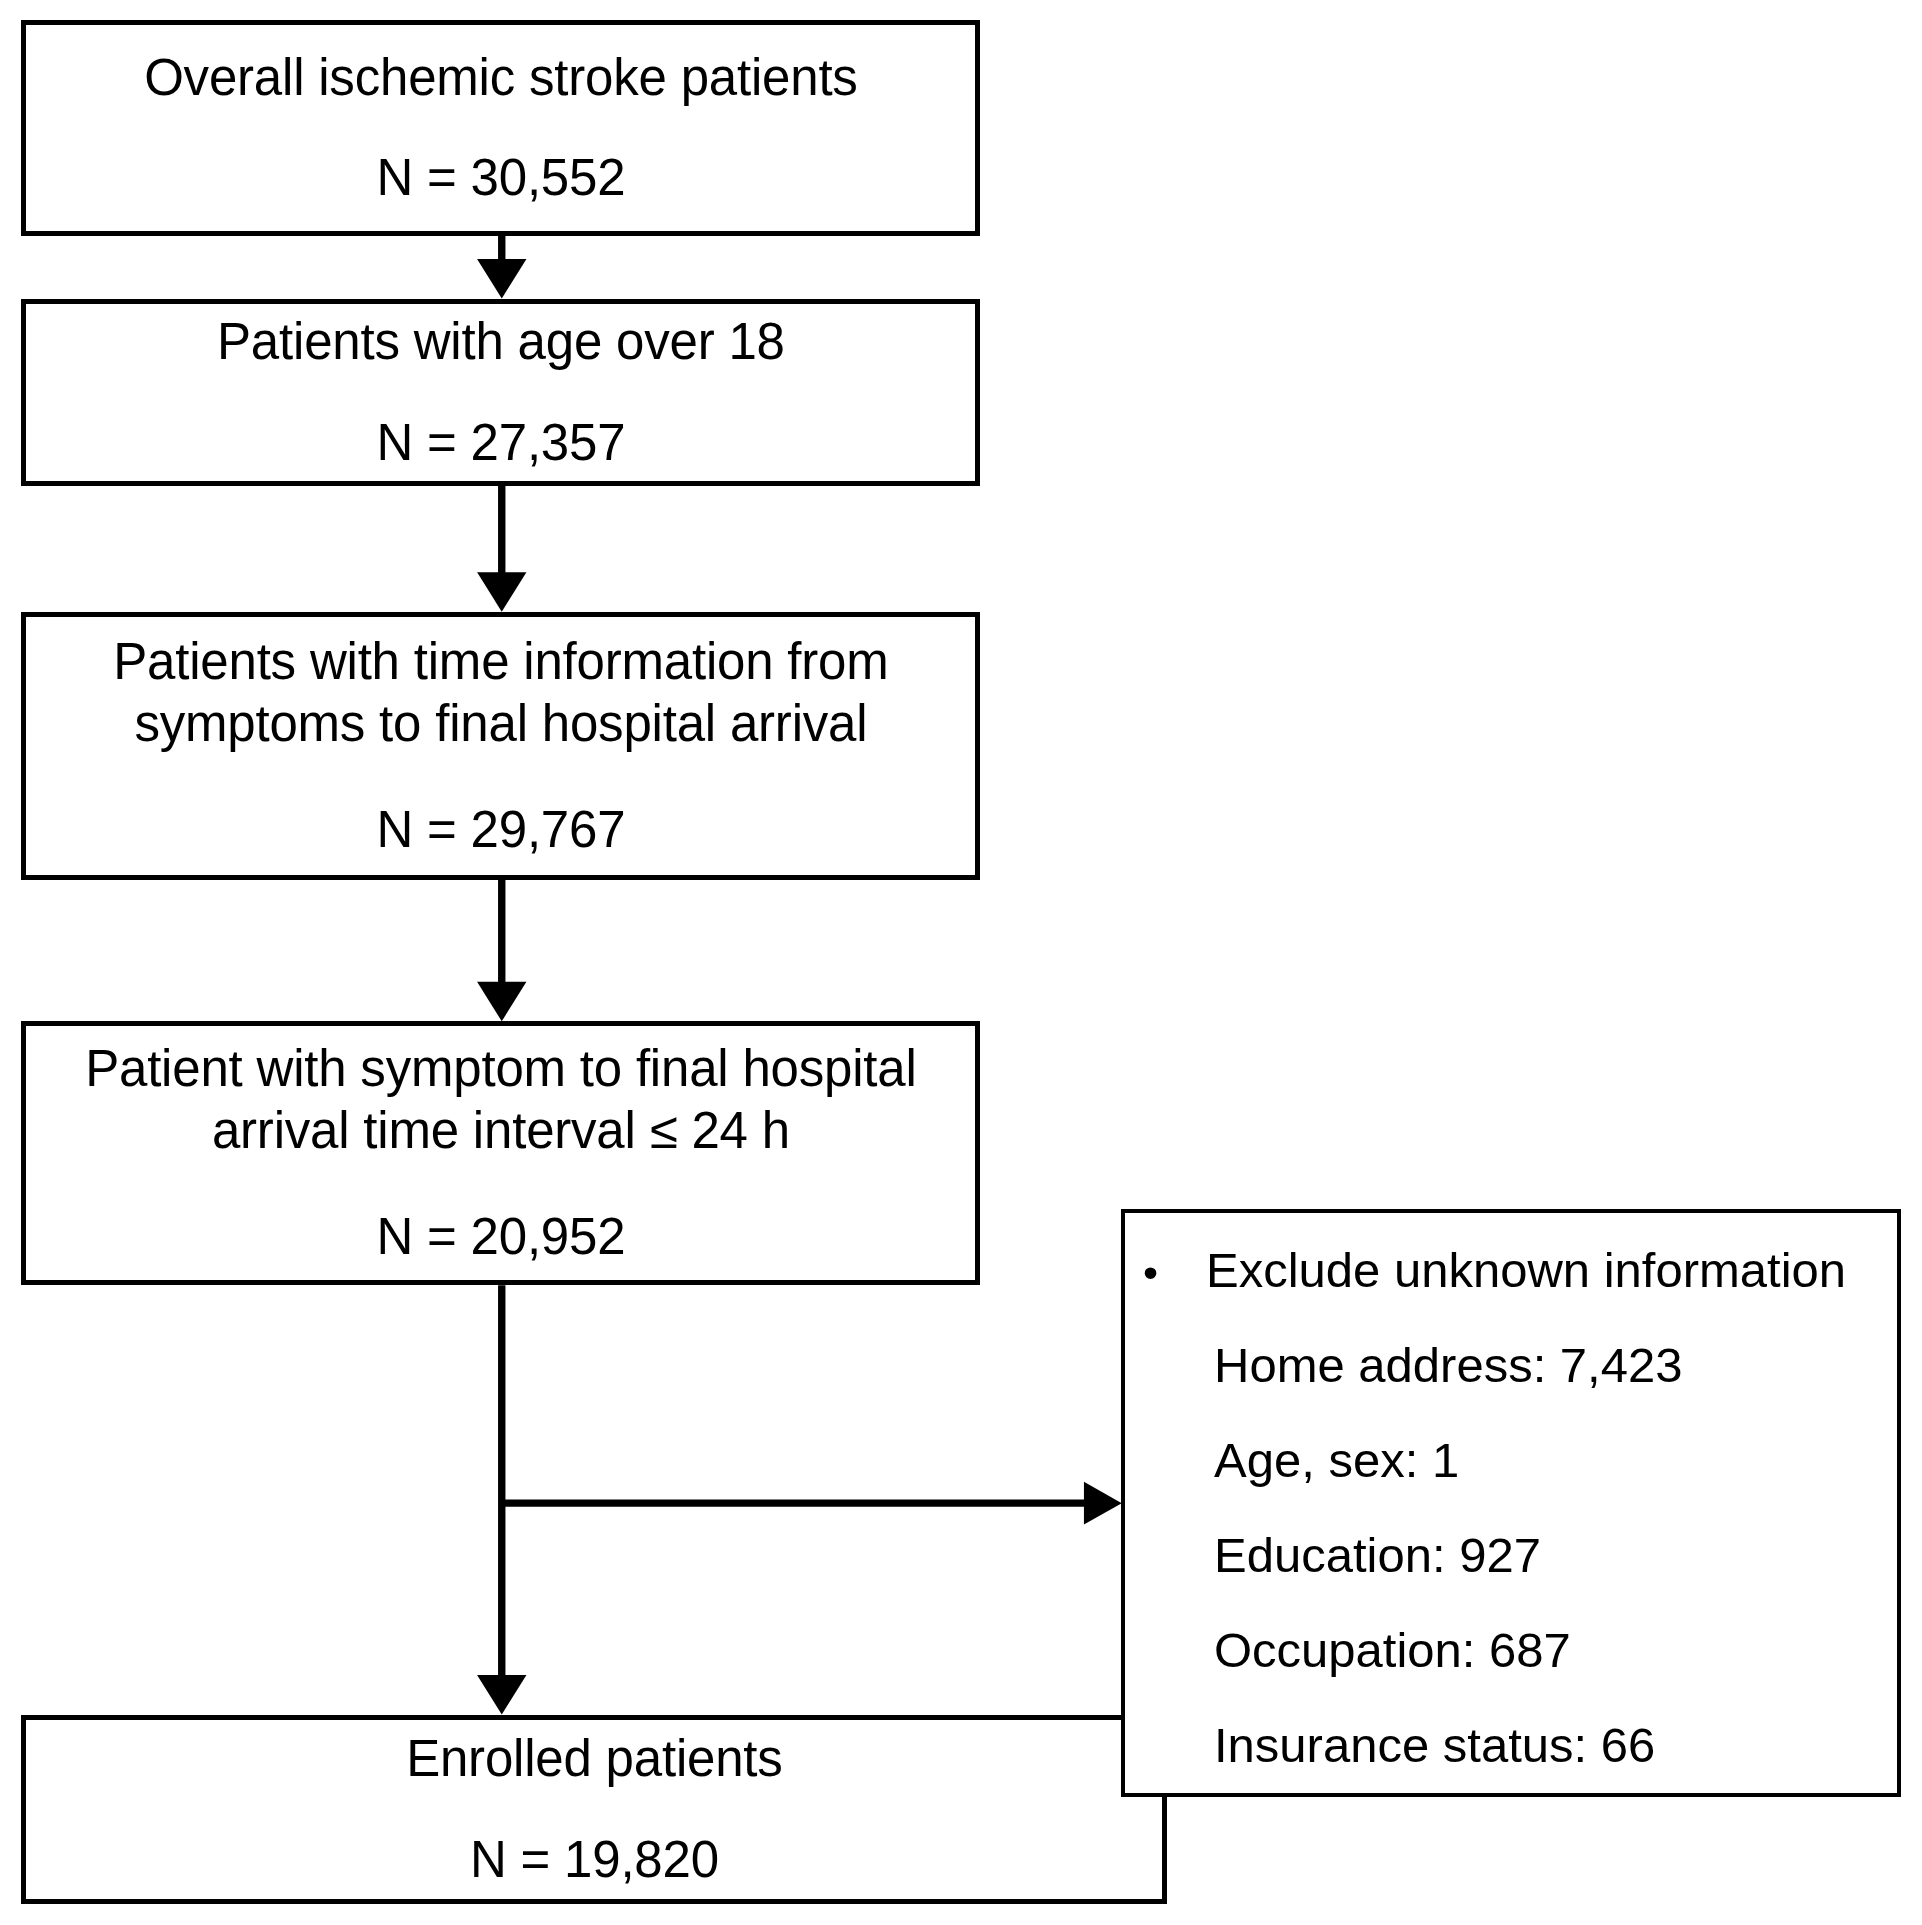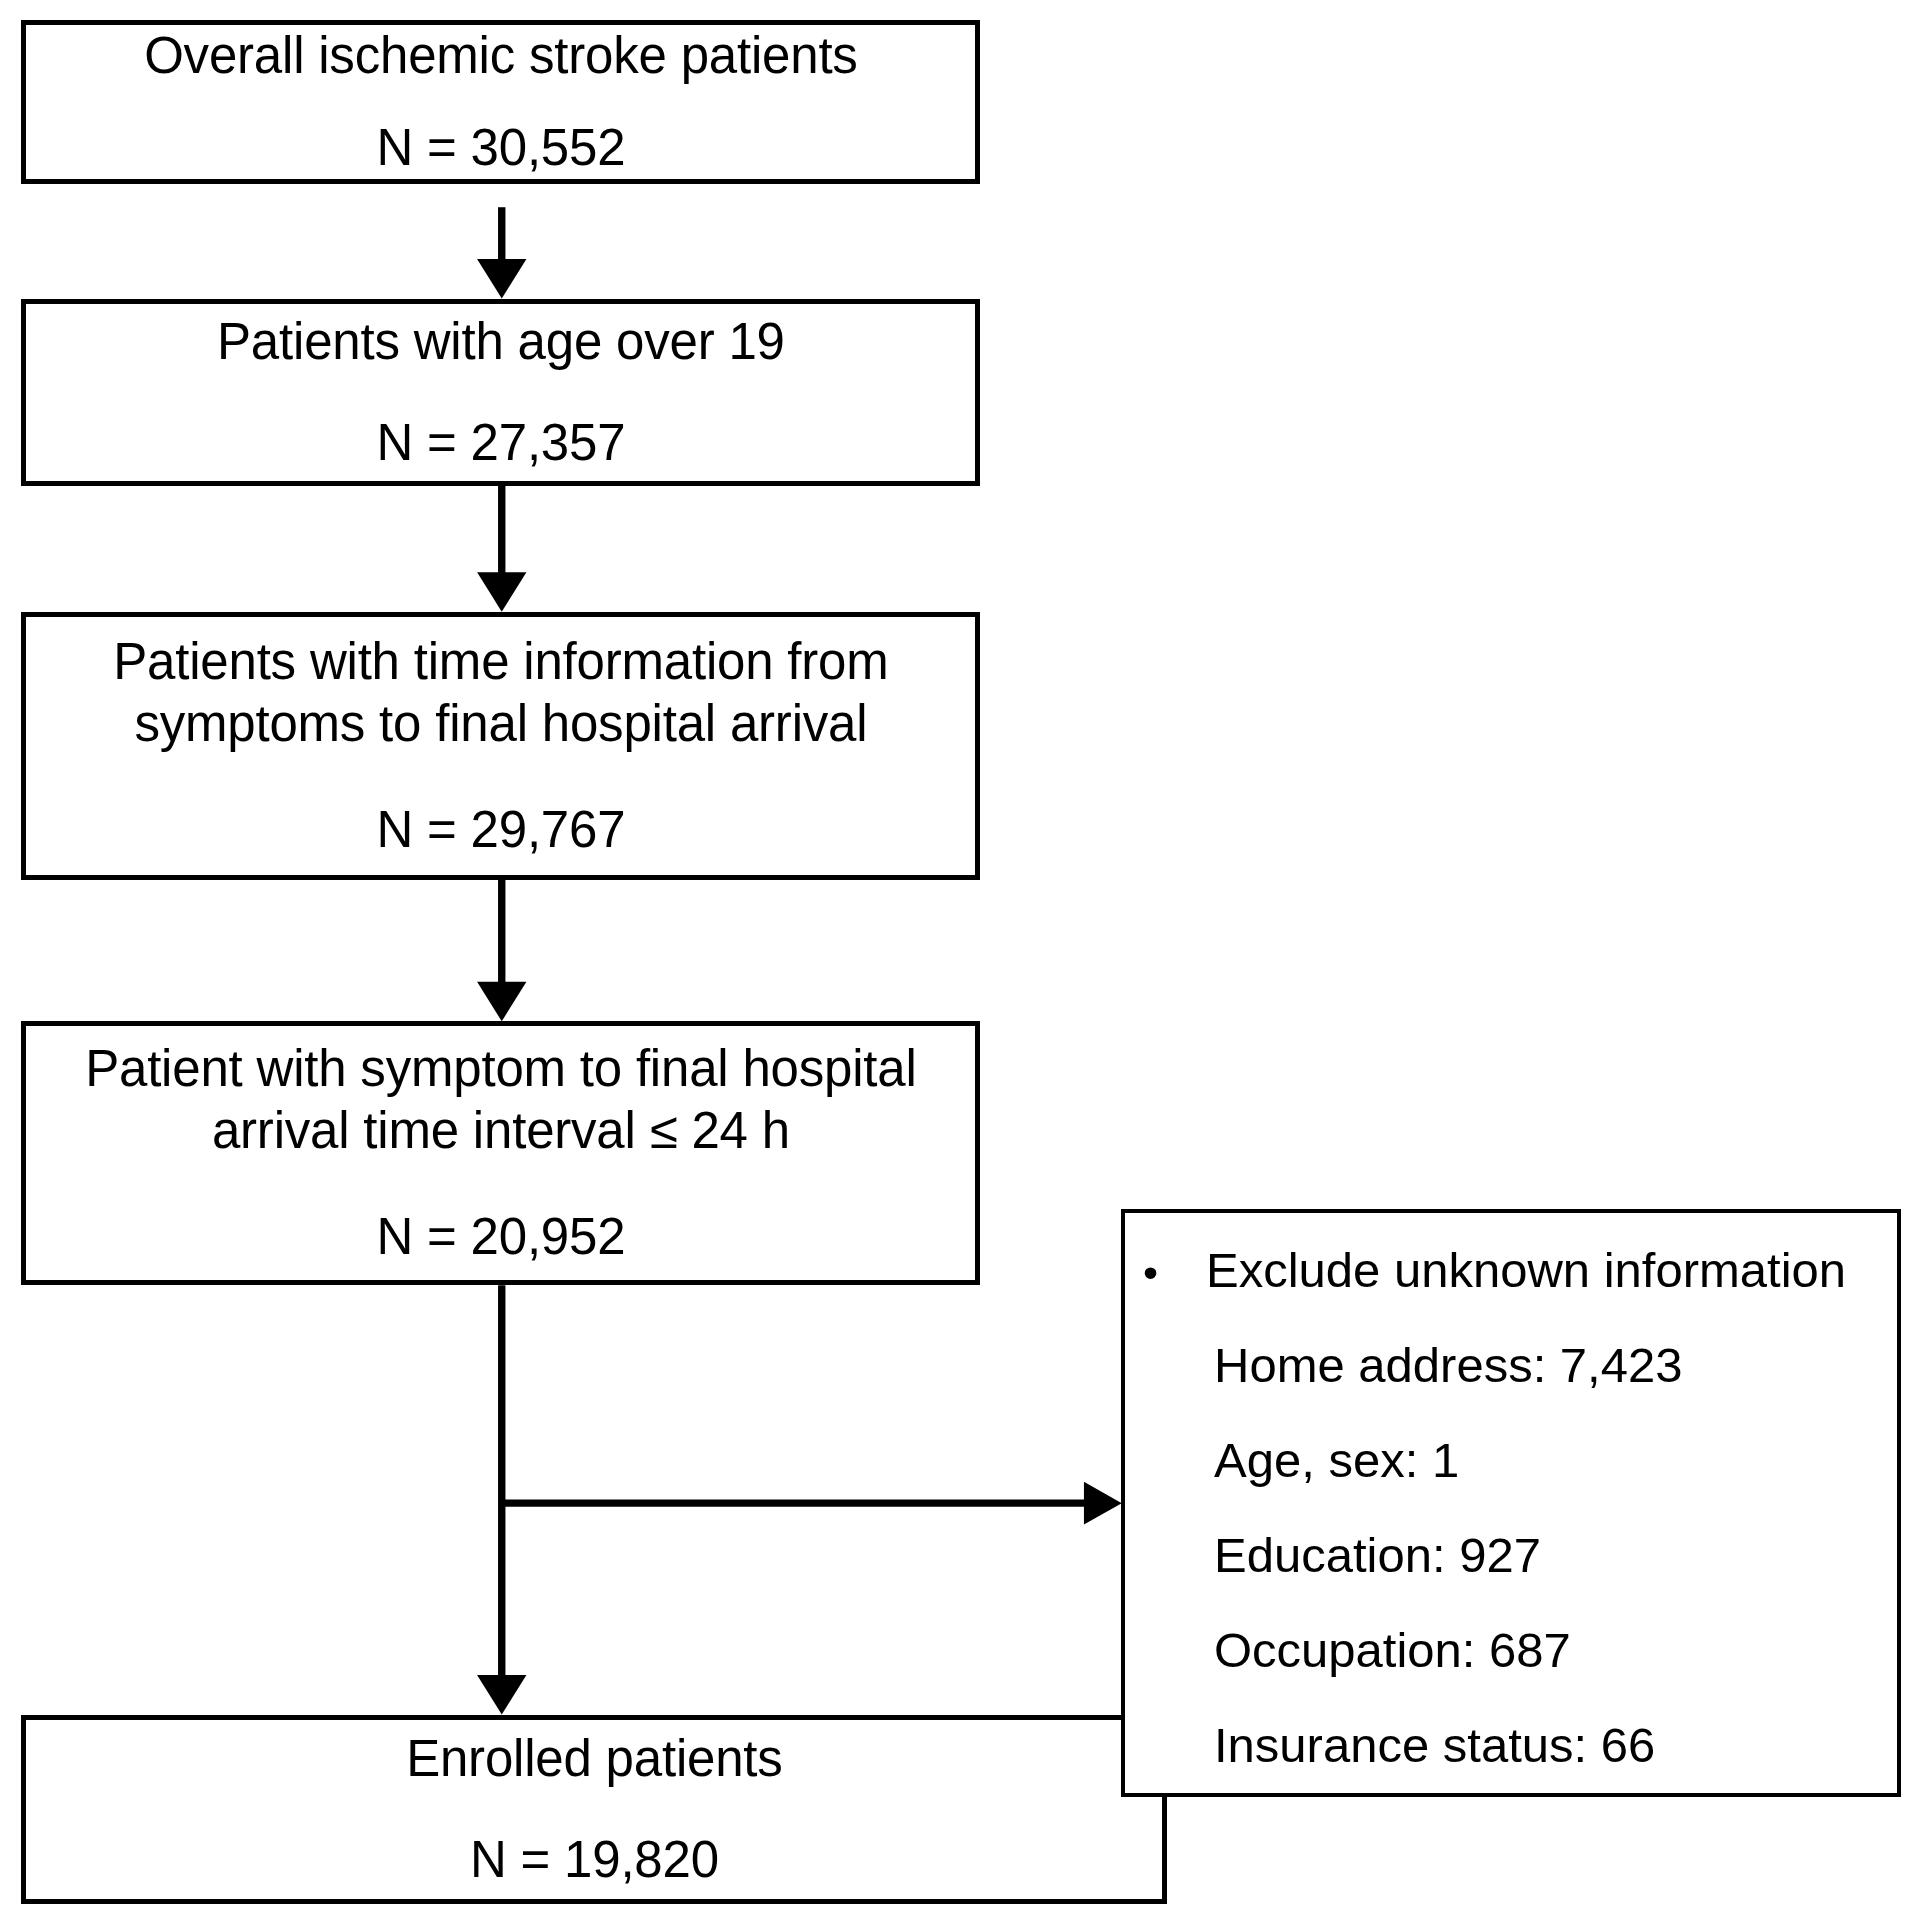--- a/index.html
+++ b/index.html
@@ -116,28 +116,28 @@
       <line x1="610" y1="1563" x2="610" y2="2047" stroke="#000" stroke-width="9"></line>
       <polygon points="610,2085 580,2037 640,2037" fill="#000"></polygon>
     </g>
 
     <g>
       <line x1="610" y1="1828" x2="1330" y2="1828" stroke="#000" stroke-width="9"></line>
       <polygon points="1364,1828 1318,1802 1318,1854" fill="#000"></polygon>
     </g>
   </svg>
 
-  <div class="flow-box" style="left:21.4px; top:20px; width:959px; height:164px;">
+  <div class="flow-box" style="left:21.4px; top:20px; width:959px; height:216px;">
     <div class="box-title">Overall ischemic stroke patients</div>
     <div class="gap-sm"></div>
     <div class="box-count">N = 30,552</div>
   </div>
 
   <div class="flow-box" style="left:21.4px; top:299px; width:959px; height:187px;">
-    <div class="box-title">Patients with age over 19</div>
+    <div class="box-title">Patients with age over 18</div>
     <div class="gap-sm"></div>
     <div class="box-count">N = 27,357</div>
   </div>
 
   <div class="flow-box" style="left:21.4px; top:612px; width:959px; height:268px;">
     <div class="box-title">Patients with time information from
 symptoms to final hospital arrival</div>
     <div class="gap-md"></div>
     <div class="box-count">N = 29,767</div>
   </div>

